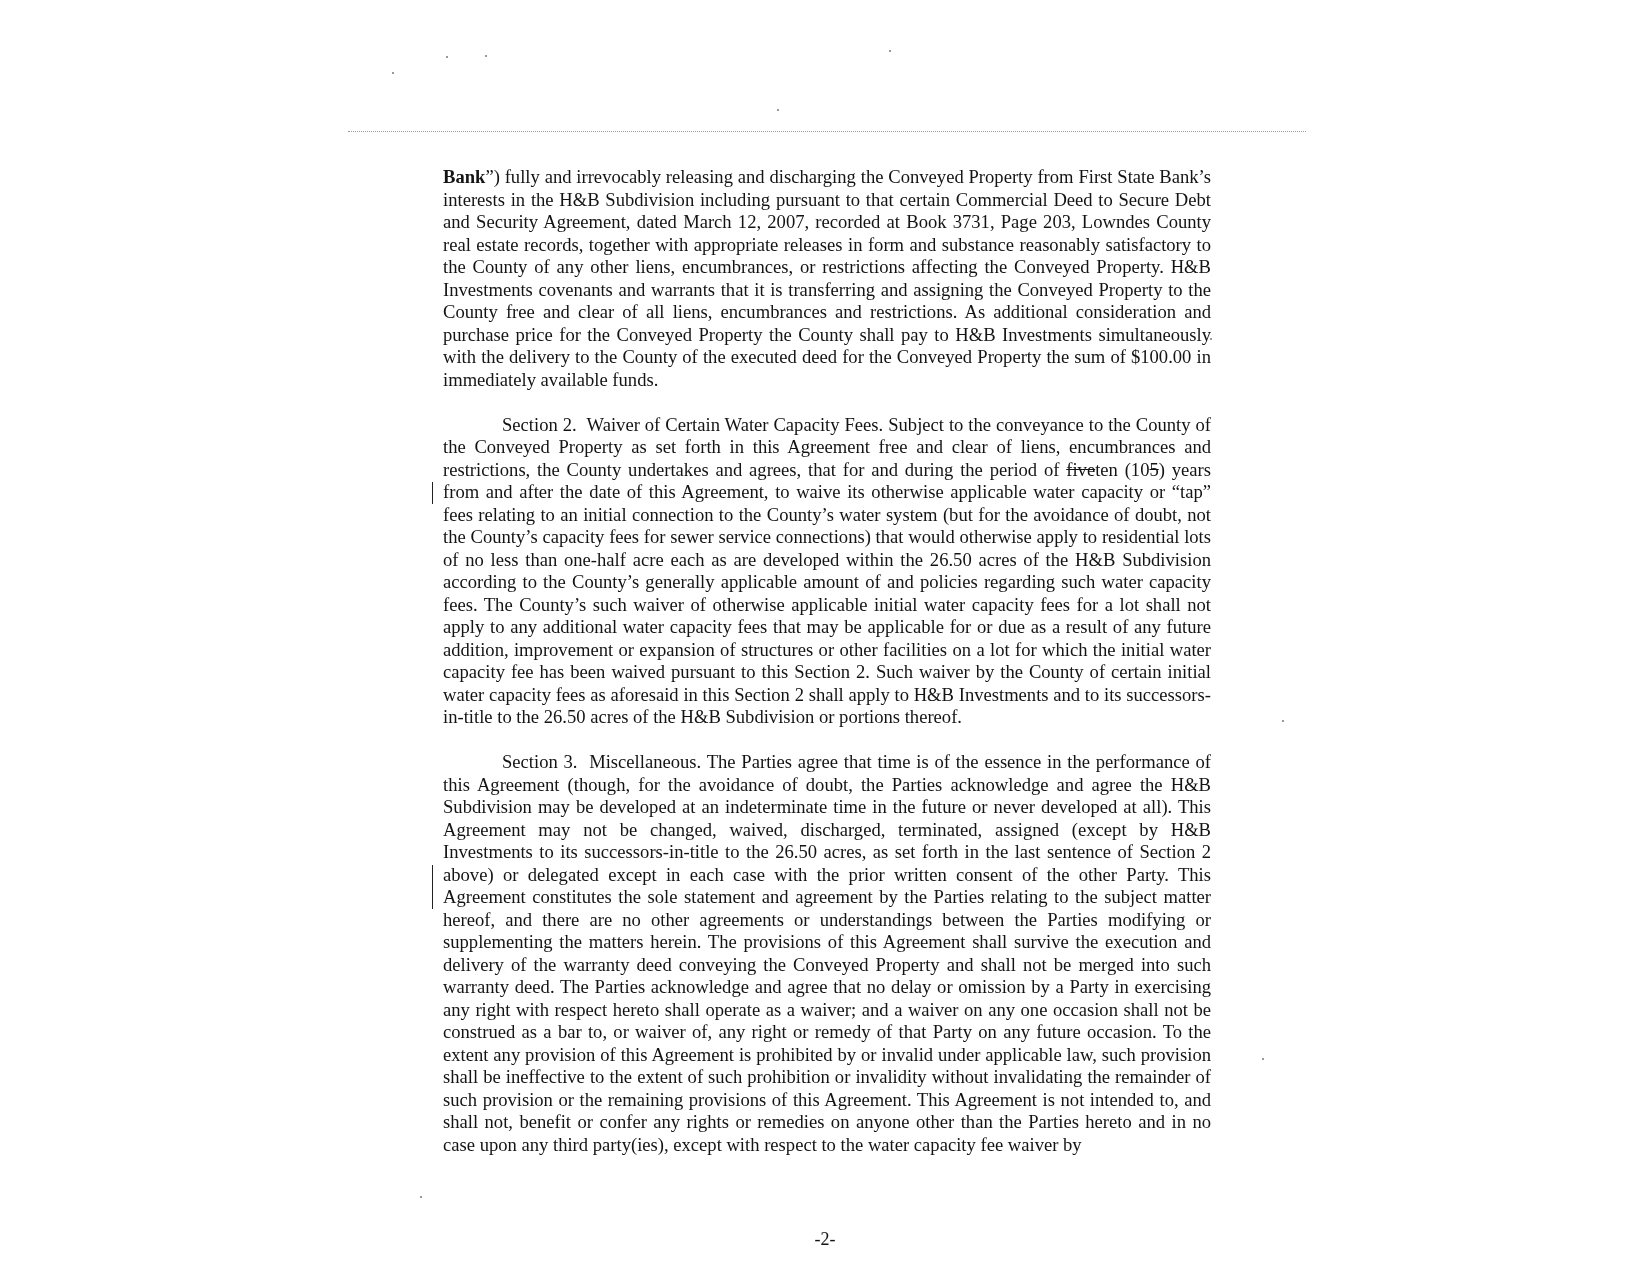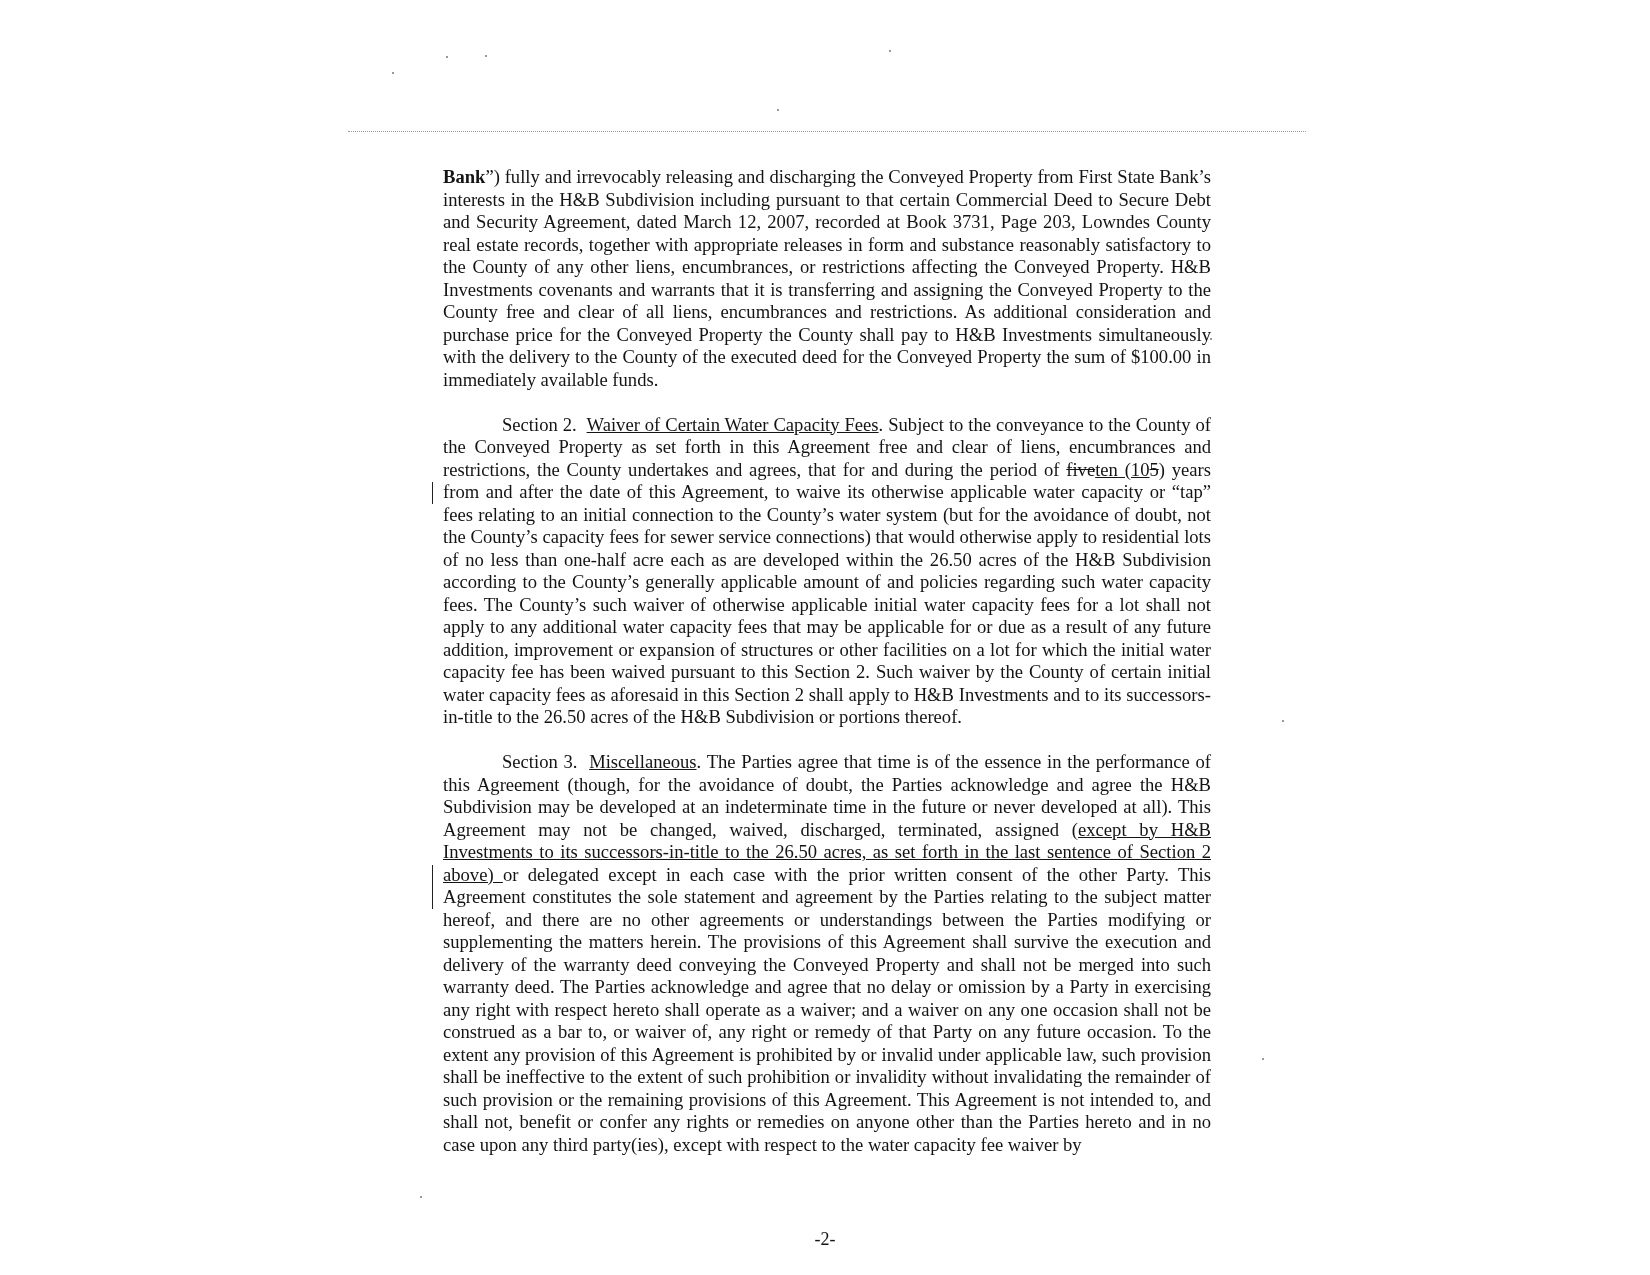--- a/index.html
+++ b/index.html
@@ -8,21 +8,21 @@
   .top-rule { position:absolute; left:348px; top:131px; width:958px; height:0; border-top:1px dotted #9a9a9a; }
   .speck { position:absolute; width:2px; height:2px; background:#777; border-radius:1px; }
   .body-text {
     position:absolute; left:443px; top:166px; width:768px;
     font-family:"Liberation Serif", "DejaVu Serif", serif;
     font-size:18.6px; line-height:22.5px; color:#141414;
     text-align:justify;
   }
   .para { margin:0 0 22.5px 0; text-align:justify; }
   .indent { text-indent:59px; }
-  .u { text-decoration:underline; }
+  .u { }
   .strike { text-decoration:line-through; }
   .bold { font-weight:bold; }
   .change-bar { position:absolute; width:0; border-left:1.5px solid #222; }
   .page-number {
     position:absolute; left:0; width:1650px; top:1229px; text-align:center;
     font-family:"Liberation Serif", "DejaVu Serif", serif; font-size:18px; color:#141414;
   }
 </style>
 </head>
 <body>

